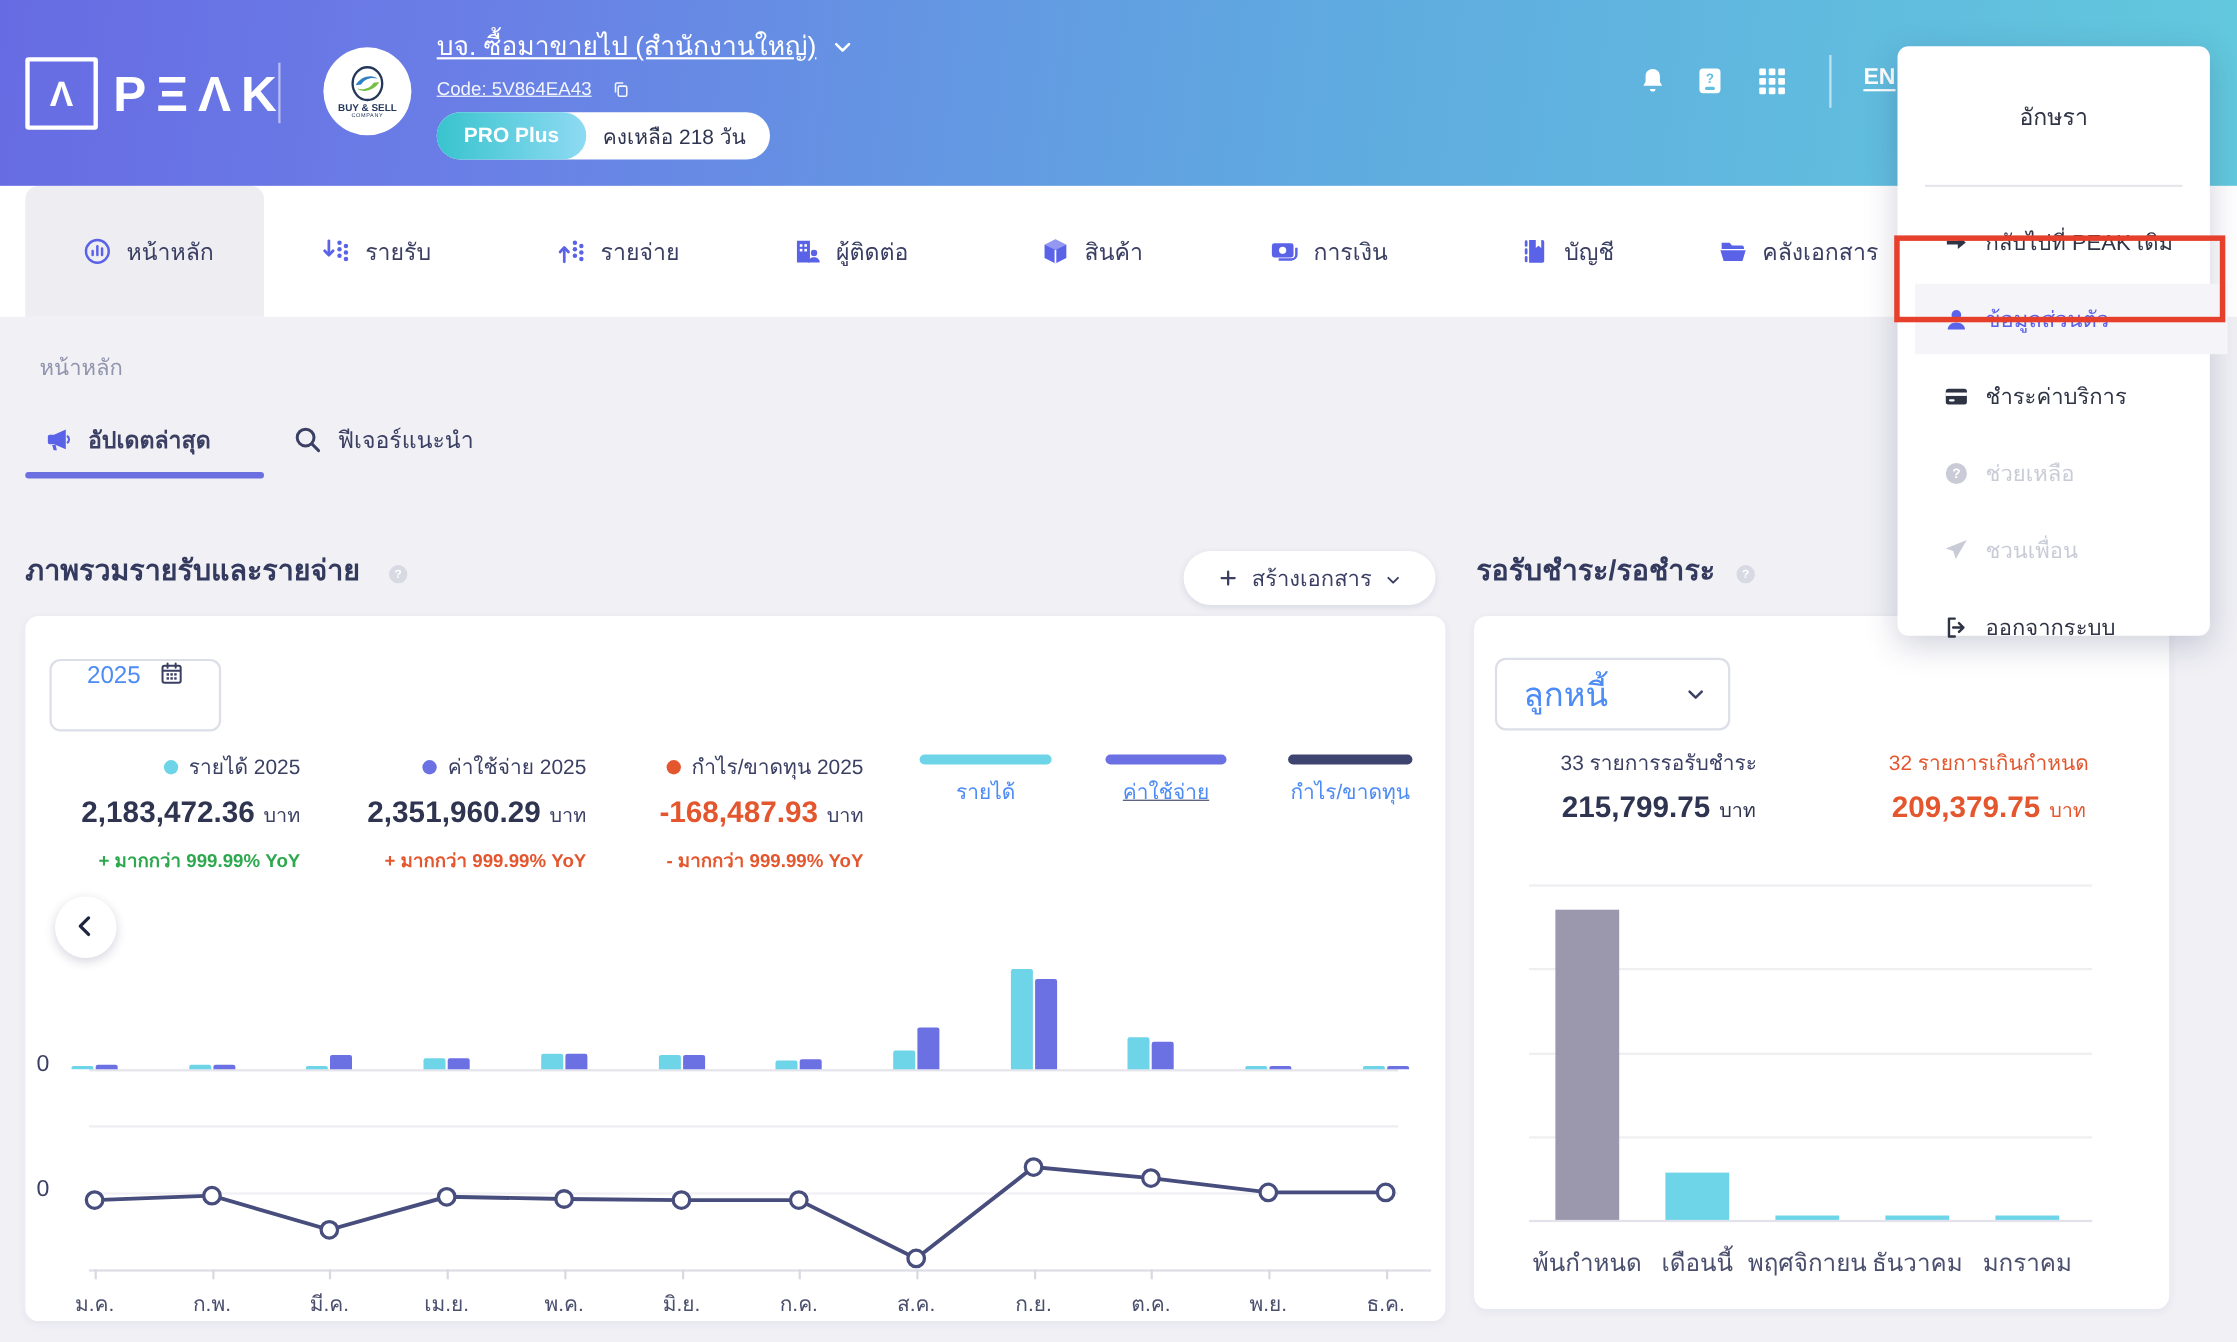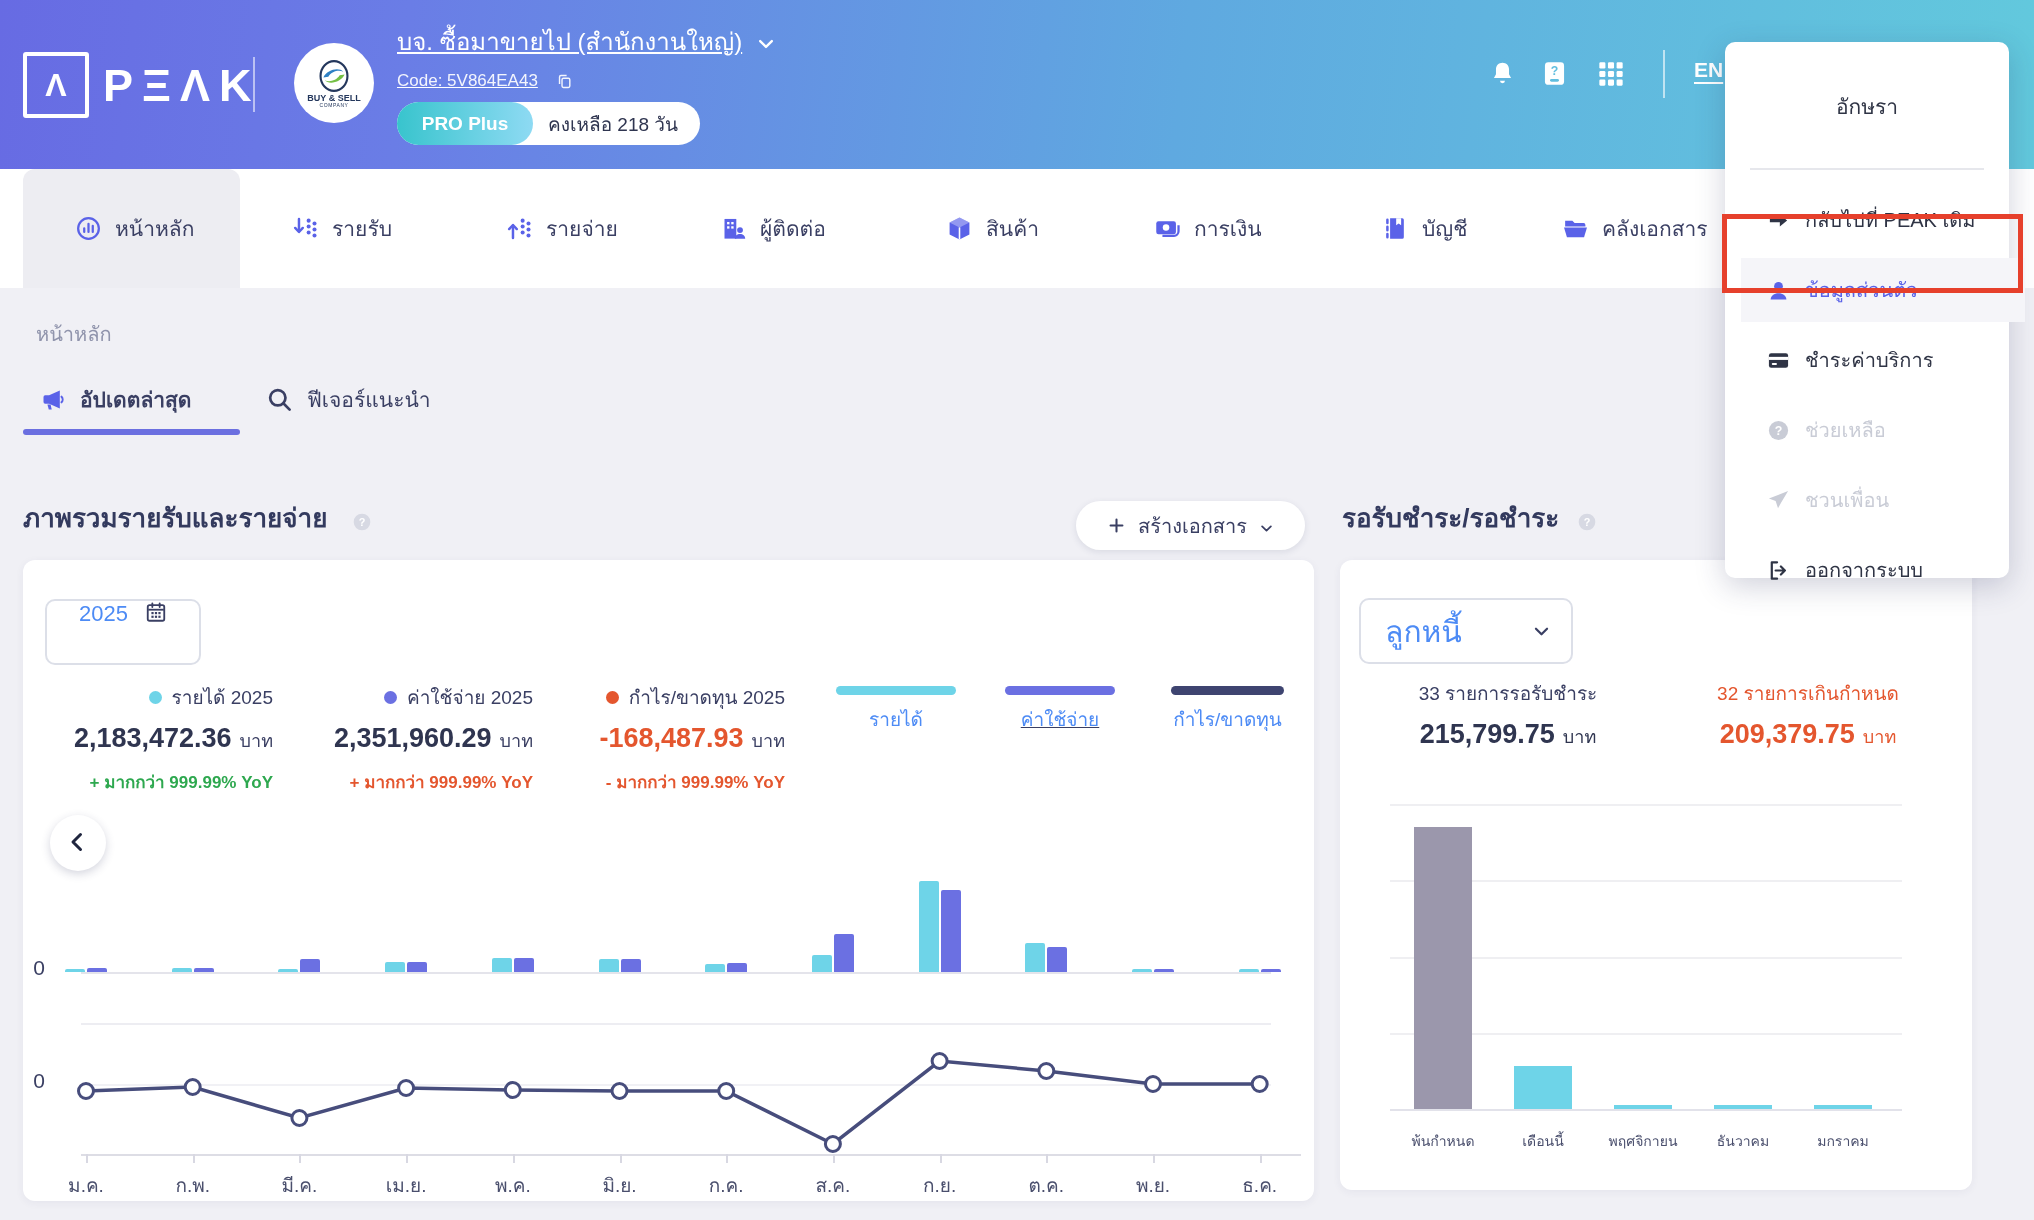--- a/index.html
+++ b/index.html
@@ -104,21 +104,21 @@
   .schev{width:19px;height:19px;color:#3A3F63;margin-right:20px;display:inline-block;}
   .schev svg{width:100%;height:100%;}
   .rstat{position:absolute;top:118px;width:300px;text-align:center;}
   .rstat1{left:18px;color:#3A3F63;}
   .rstat2{left:318px;color:#E4562E;}
   .rlabel{font-size:19px;white-space:nowrap;}
   .rvalue{margin-top:11px;font-size:27px;font-weight:bold;white-space:nowrap;}
   .rstat1 .rvalue{color:#2F3550;}
   .runit{font-size:18px;font-weight:normal;margin-left:8px;}
   .abar{position:absolute;}
-  .alabel{position:absolute;top:570px;font-size:14px;color:#4A4F6D;transform:translateX(-50%);white-space:nowrap;}
+  .alabel{position:absolute;top:570px;font-size:22px;color:#4A4F6D;transform:translateX(-50%);white-space:nowrap;}
 
   
   .user-menu{position:absolute;left:1725px;top:32px;width:284px;height:536px;background:#fff;border-radius:10px;
              box-shadow:0 8px 30px rgba(40,45,90,.22);z-index:50;margin-top:10px;}
   .menu-username{position:absolute;top:48px;left:0;width:100%;text-align:center;font-size:21px;color:#2F3445;}
   .menu-divider{position:absolute;top:126px;left:25px;right:25px;height:2px;background:#E6E7EC;}
   .menu-item{position:absolute;left:16px;width:100%;height:64px;display:flex;align-items:center;cursor:pointer;}
   .micon{width:23px;height:23px;margin-left:26px;display:inline-block;flex:0 0 auto;}
   .micon svg{width:100%;height:100%;}
   .mitem-label{margin-left:15px;font-size:20px;white-space:nowrap;}

